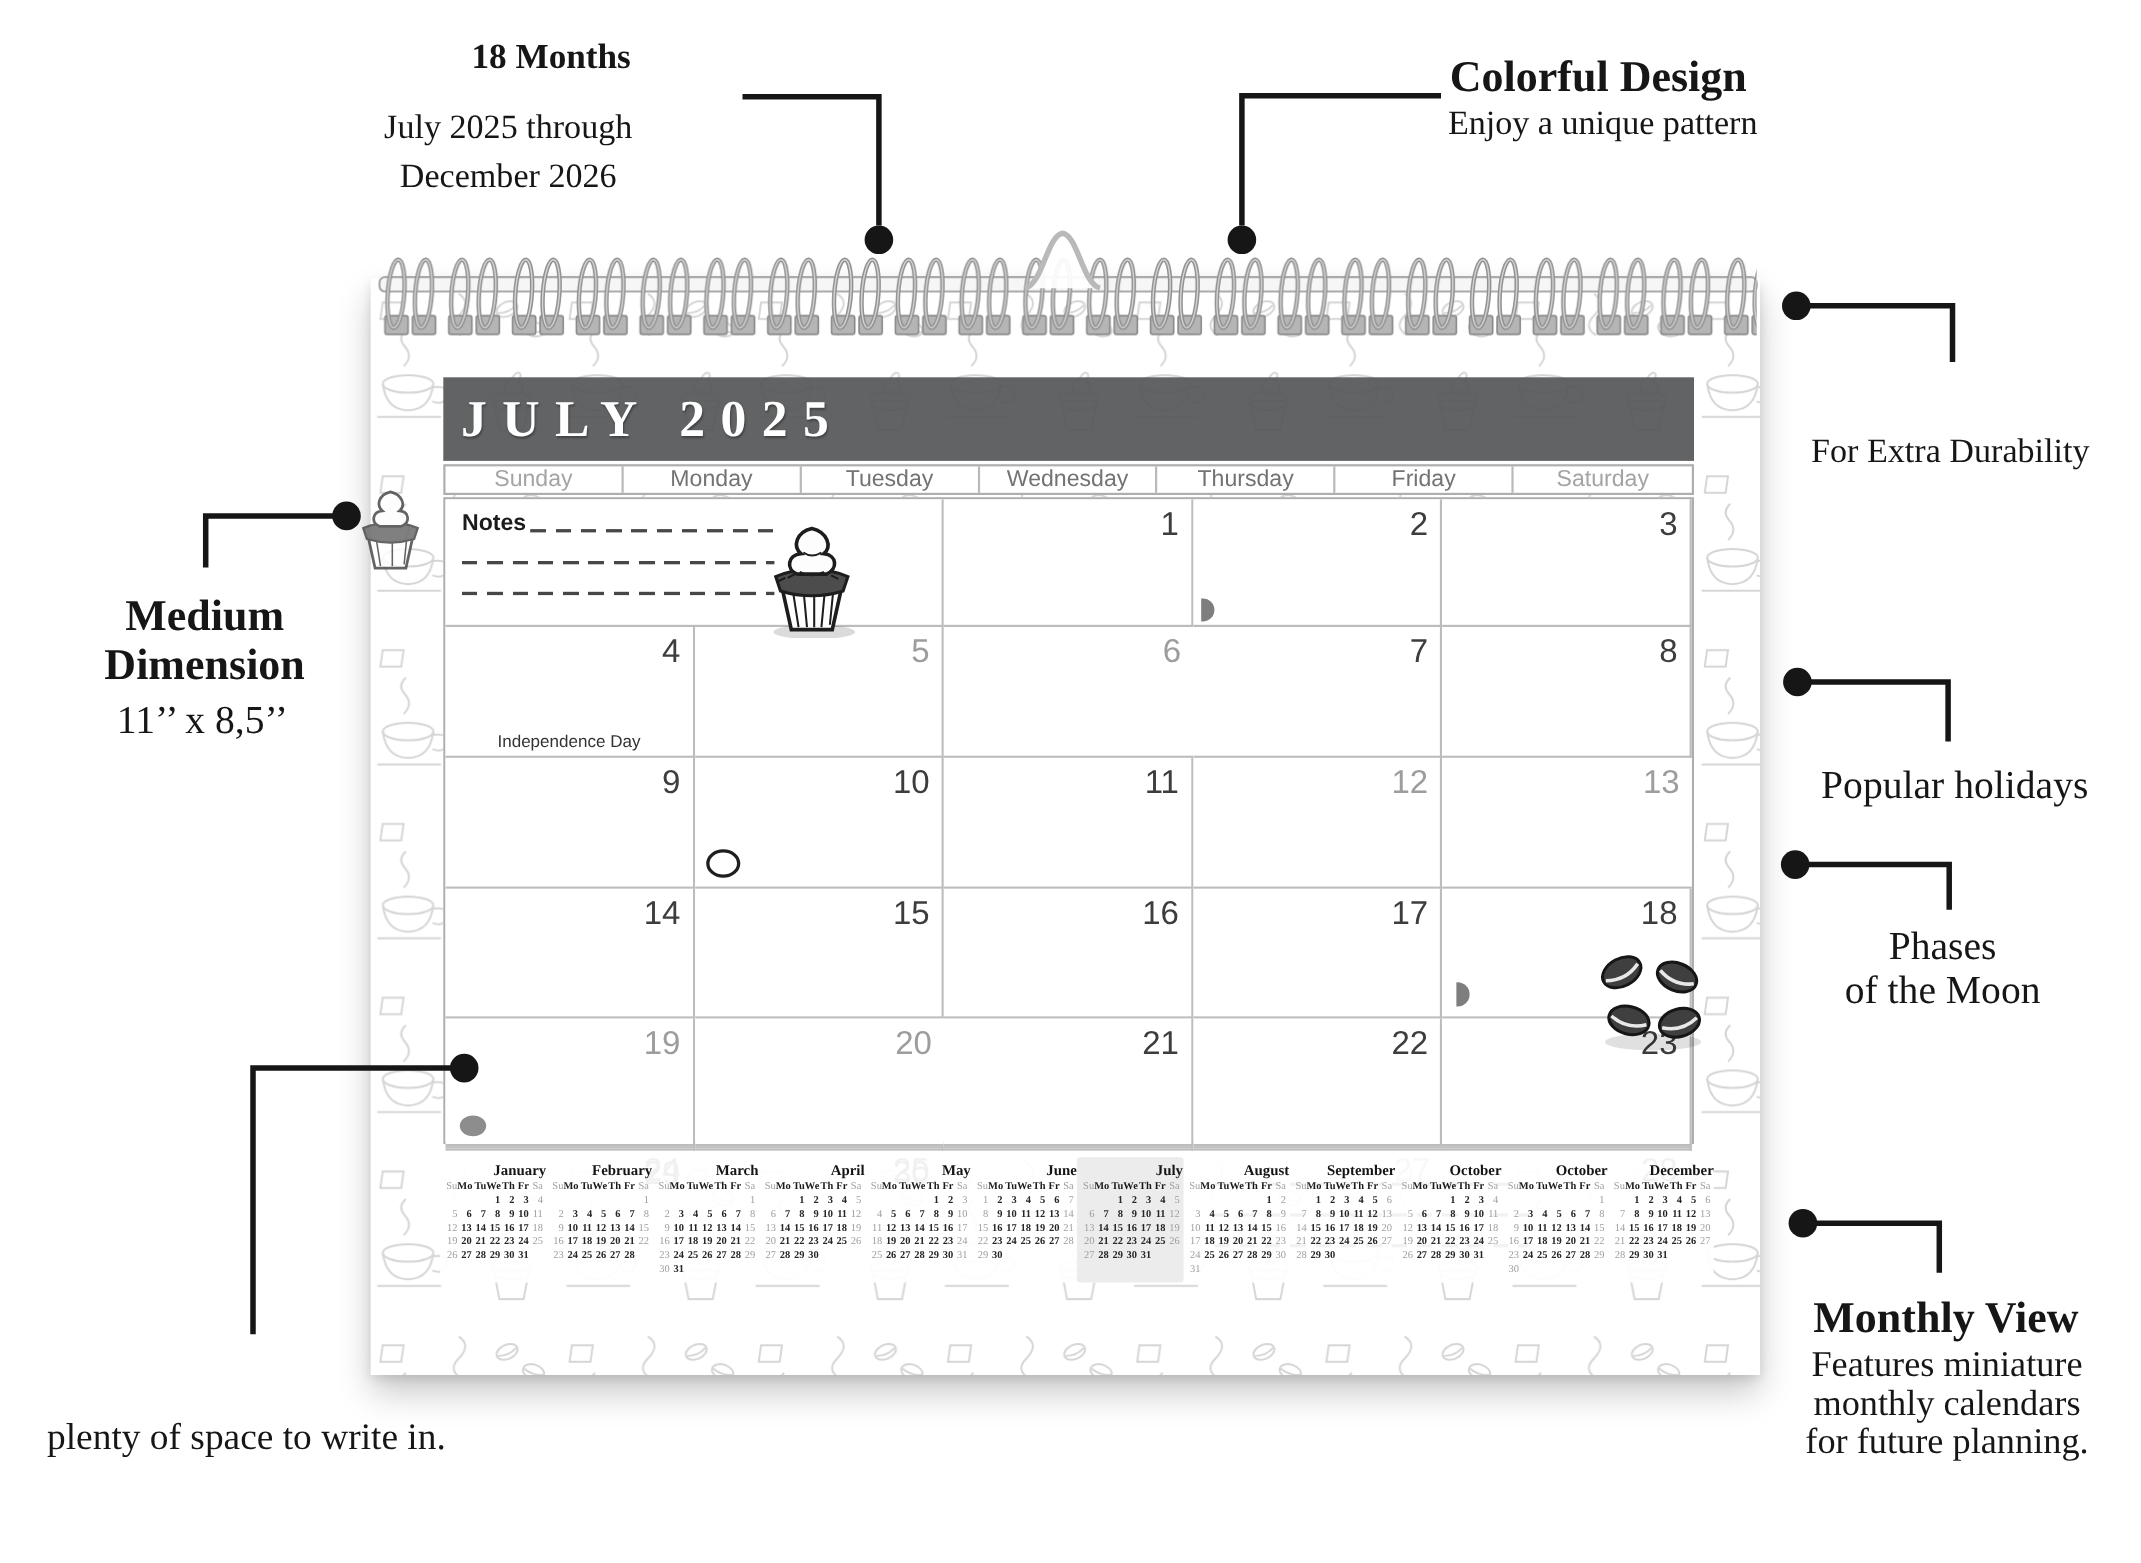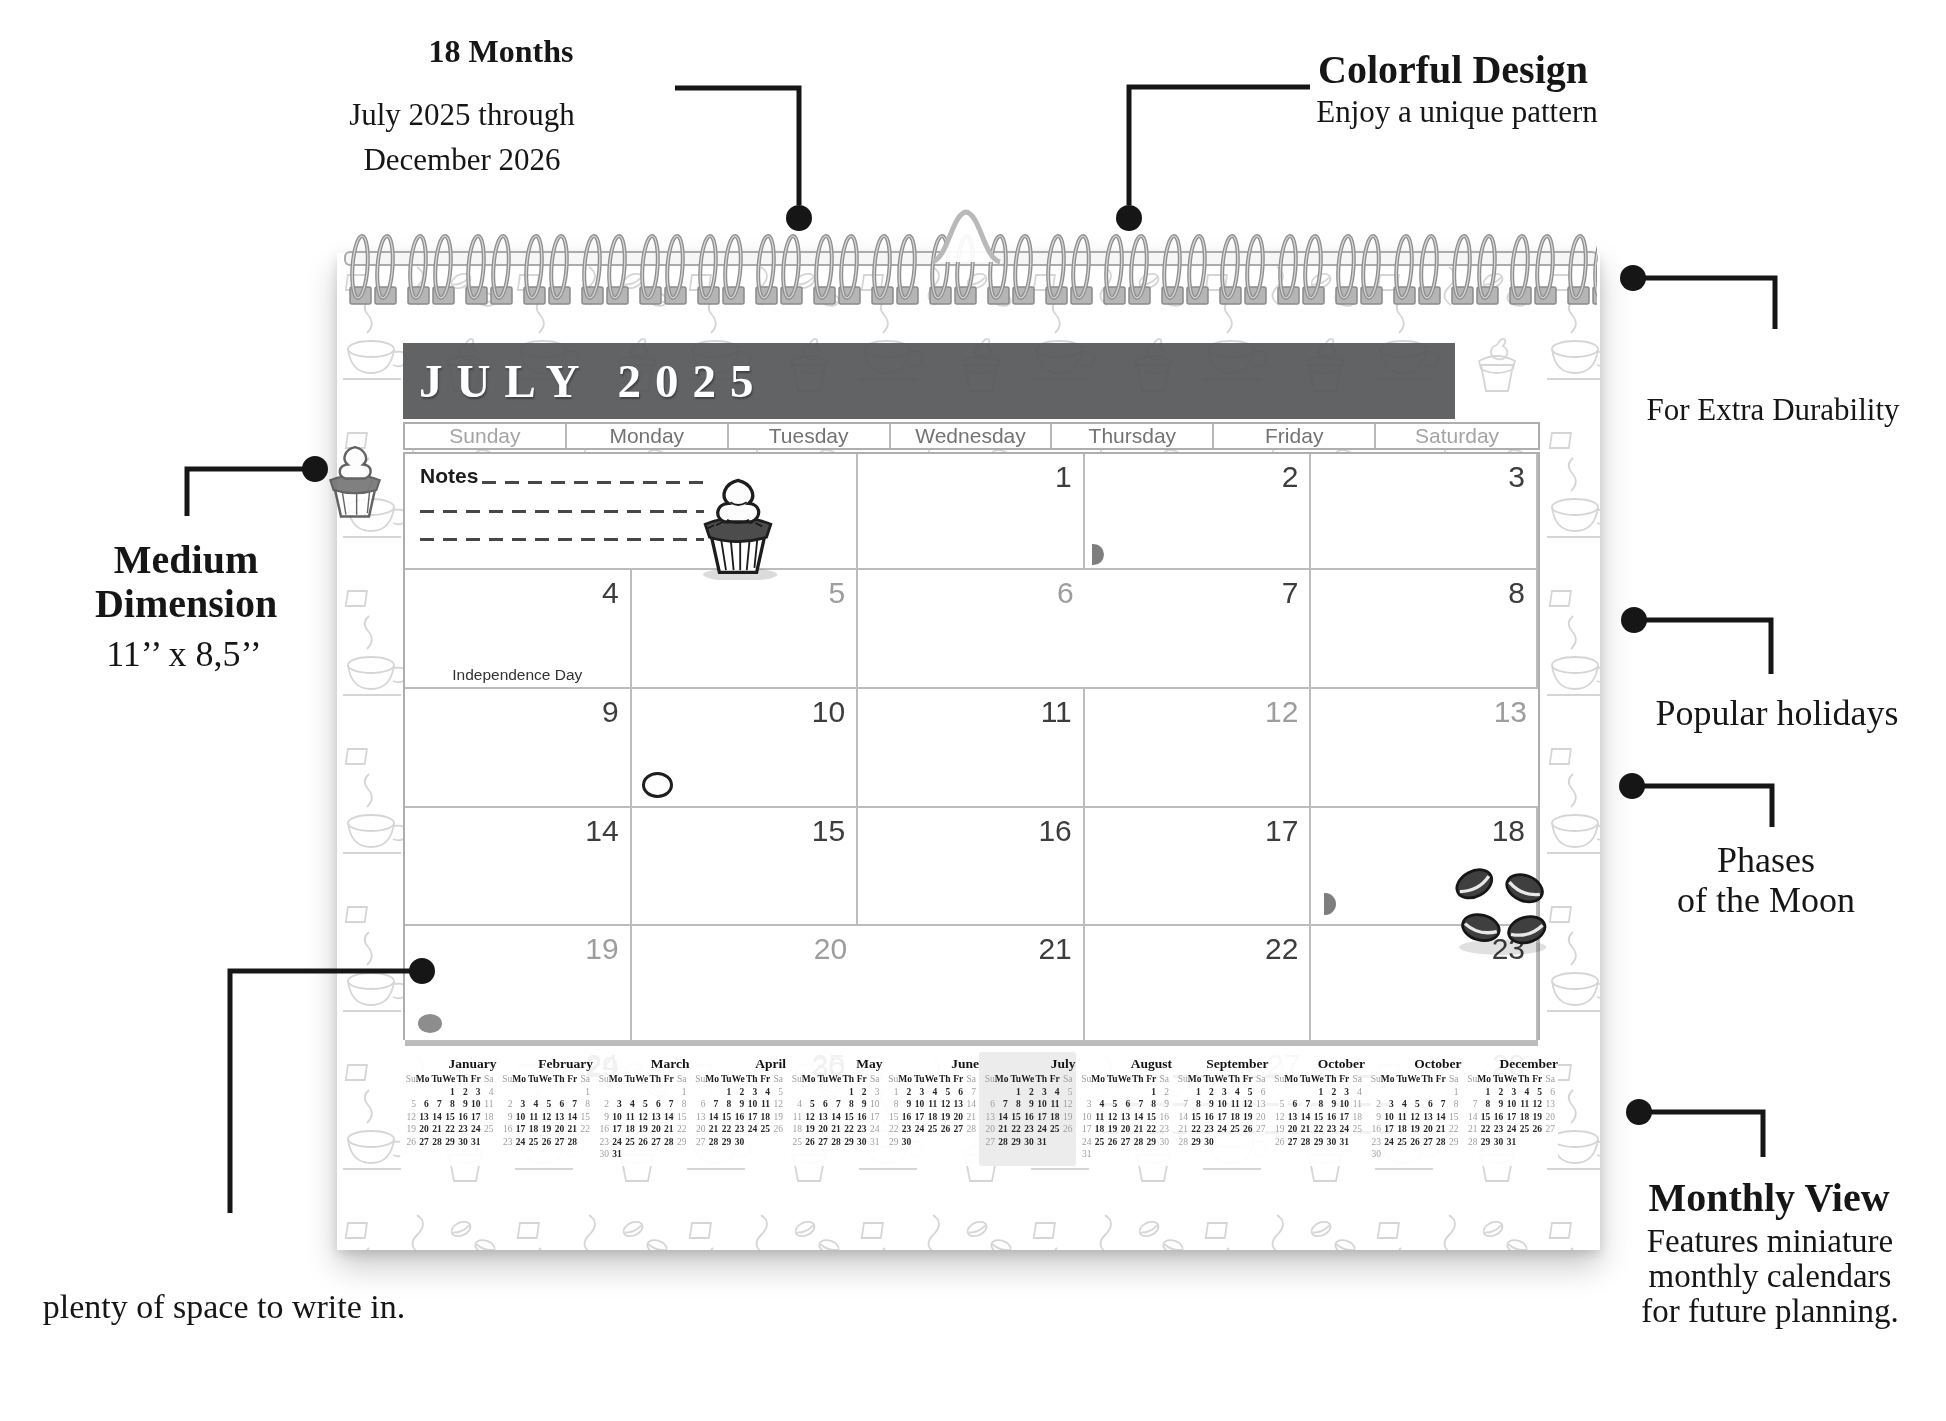--- a/index.html
+++ b/index.html
@@ -3,21 +3,21 @@
 <meta charset="utf-8">
 <style>
   html,body{margin:0;padding:0;background:#fff;}
   #stage{position:relative;width:1946px;height:1421px;background:#ffffff;overflow:hidden;
          font-family:"Liberation Serif",serif;color:#161616;}
   
   #page{position:absolute;left:337px;top:253px;width:1263px;height:997px;background:#ffffff;
         box-shadow:0 16px 30px rgba(0,0,0,.22),0 4px 10px rgba(0,0,0,.12);}
   #page .pattern{position:absolute;inset:0;opacity:.55;}
   
-  #title-bar{position:absolute;left:66px;top:90px;width:1052px;height:76px;
+  #title-bar{position:absolute;left:66px;top:90px;width:1137px;height:76px;
              background:rgba(86,87,89,.93);display:flex;align-items:center;}
   #title-text{font-family:"Liberation Serif",serif;font-weight:bold;font-size:47px;color:#fff;
               letter-spacing:14px;padding-left:16px;white-space:nowrap;
               text-shadow:1px 2px 2px rgba(0,0,0,.35);}
   
   #dow-row{position:absolute;left:66px;top:169px;width:1137px;height:28px;display:grid;
            grid-template-columns:repeat(7,1fr);background:#fff;border:2px solid #aeaeae;box-sizing:border-box;}
   .dow{display:flex;align-items:center;justify-content:center;font-family:"Liberation Sans",sans-serif;
        font-size:21px;color:#737373;border-right:2px solid #b9b9b9;}
   .dow:last-child{border-right:none;}

